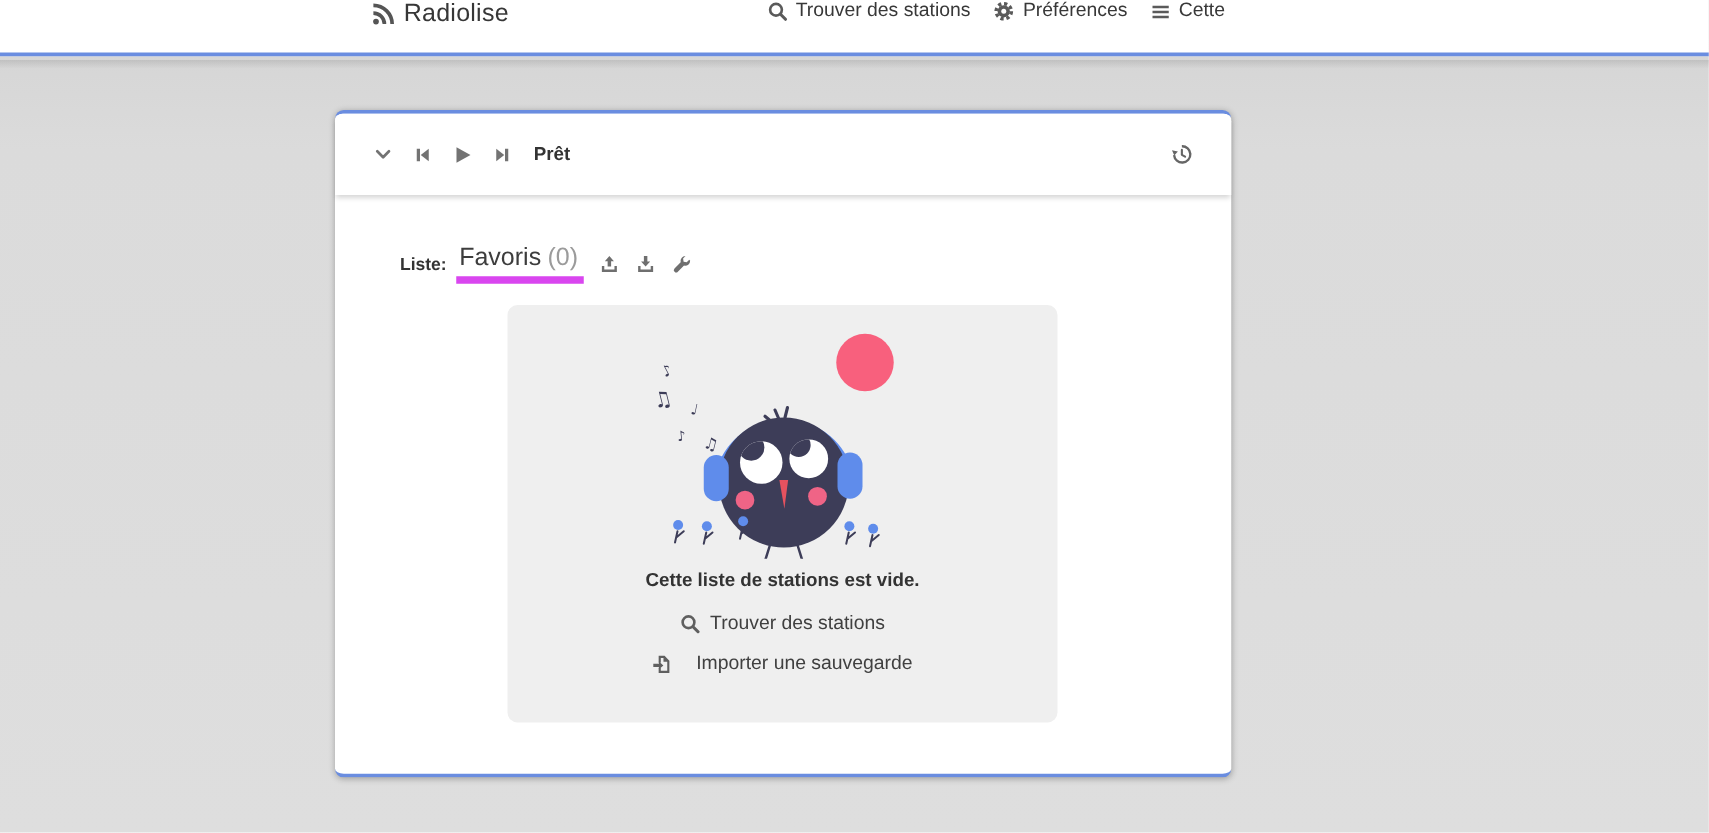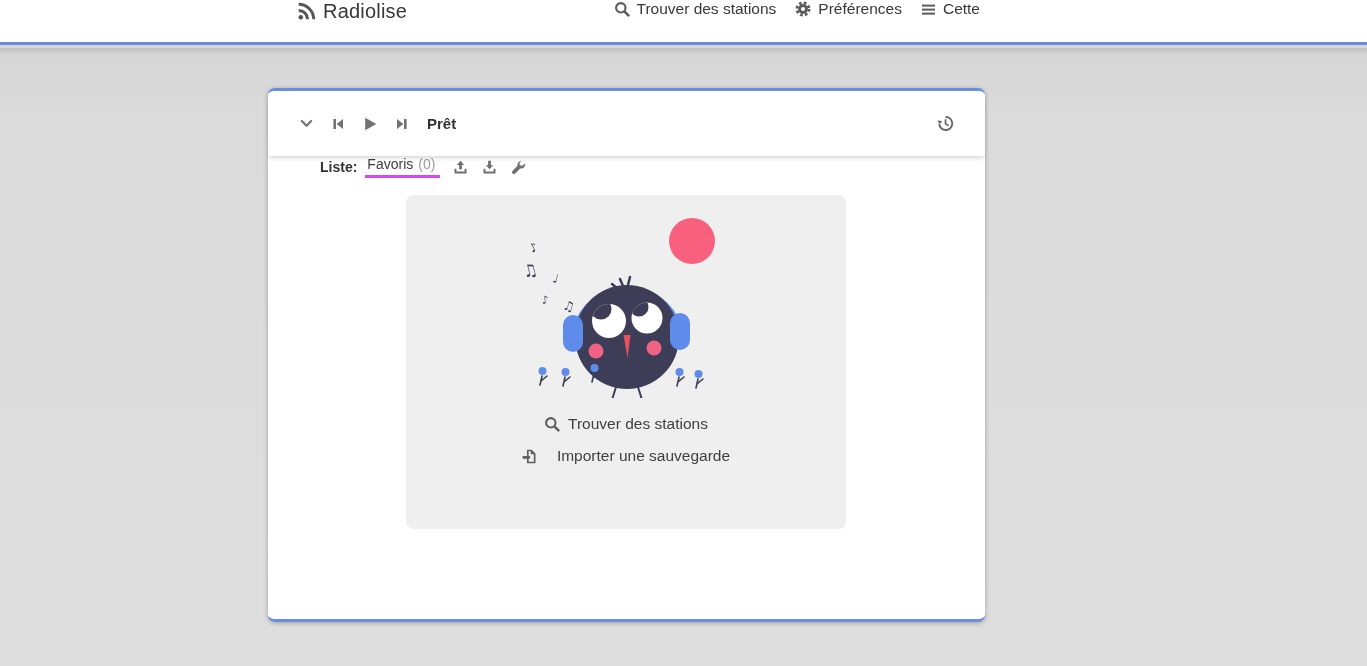--- a/index.html
+++ b/index.html
@@ -43,27 +43,27 @@
     height:65px; display:flex; align-items:center; padding:0 27px;
     position:relative; z-index:2; background:#fff; border-radius:6px 6px 0 0;
     box-shadow:0 3px 4px -1px rgba(0,0,0,0.16);
   }
   .pbtn { color:#737373; display:flex; align-items:center; padding:4px; }
   .pbtn + .pbtn { margin-left:9px; }
   .player-status { margin-left:14px; font-size:15px; font-weight:700; color:#333; }
   .history-btn { margin-left:auto; color:#666; }
 
   
-  .list-panel { position:relative; }
+  .list-panel { position:relative; padding-top:39px; }
   .list-header { margin-left:52px; display:flex; align-items:center; }
   .list-label { font-size:14px; font-weight:700; color:#333; }
   .list-select {
     margin-left:8px; display:flex; align-items:center; gap:5px;
-    font-size:14px; color:#3d3d3d; cursor:pointer;
-    border-bottom:3px solid #d946ef; padding:0 5px 3px 2px;
+    font-size:20px; color:#3d3d3d; cursor:pointer;
+    border-bottom:6px solid #d946ef; padding:0 5px 3px 2px;
   }
   .list-count { color:#9b9b9b; }
   .list-tools { display:flex; align-items:center; gap:10px; margin-left:11px; }
   .tool-btn { color:#6f6f6f; display:flex; align-items:center; padding:2px; }
 
   
   .empty-box {
     margin:17px 0 0 138px; width:440px; height:334px;
     background:#efefef; border-radius:8px;
     display:flex; flex-direction:column; align-items:center;
@@ -262,20 +262,21 @@
         </g>
         <g fill="#5f8ceb">
           <circle cx="36.5" cy="163" r="4"></circle>
           <circle cx="59.5" cy="164" r="4"></circle>
           <circle cx="88.5" cy="160" r="4"></circle>
           <circle cx="173.5" cy="164" r="4"></circle>
           <circle cx="192.5" cy="166" r="4"></circle>
         </g>
       </svg>
 
+      <div class="empty-title">Cette liste de stations est vide.</div>
 
       <a class="empty-action action-find">
         <span class="a-icon">
           <svg width="16" height="16" viewBox="0 0 16 16">
             <circle cx="6.8" cy="6.8" r="4.7" fill="none" stroke="currentColor" stroke-width="2.1"></circle>
             <line x1="10.6" y1="10.6" x2="14.4" y2="14.4" stroke="currentColor" stroke-width="2.5" stroke-linecap="round"></line>
           </svg>
         </span>
         <span>Trouver des stations</span>
       </a>

